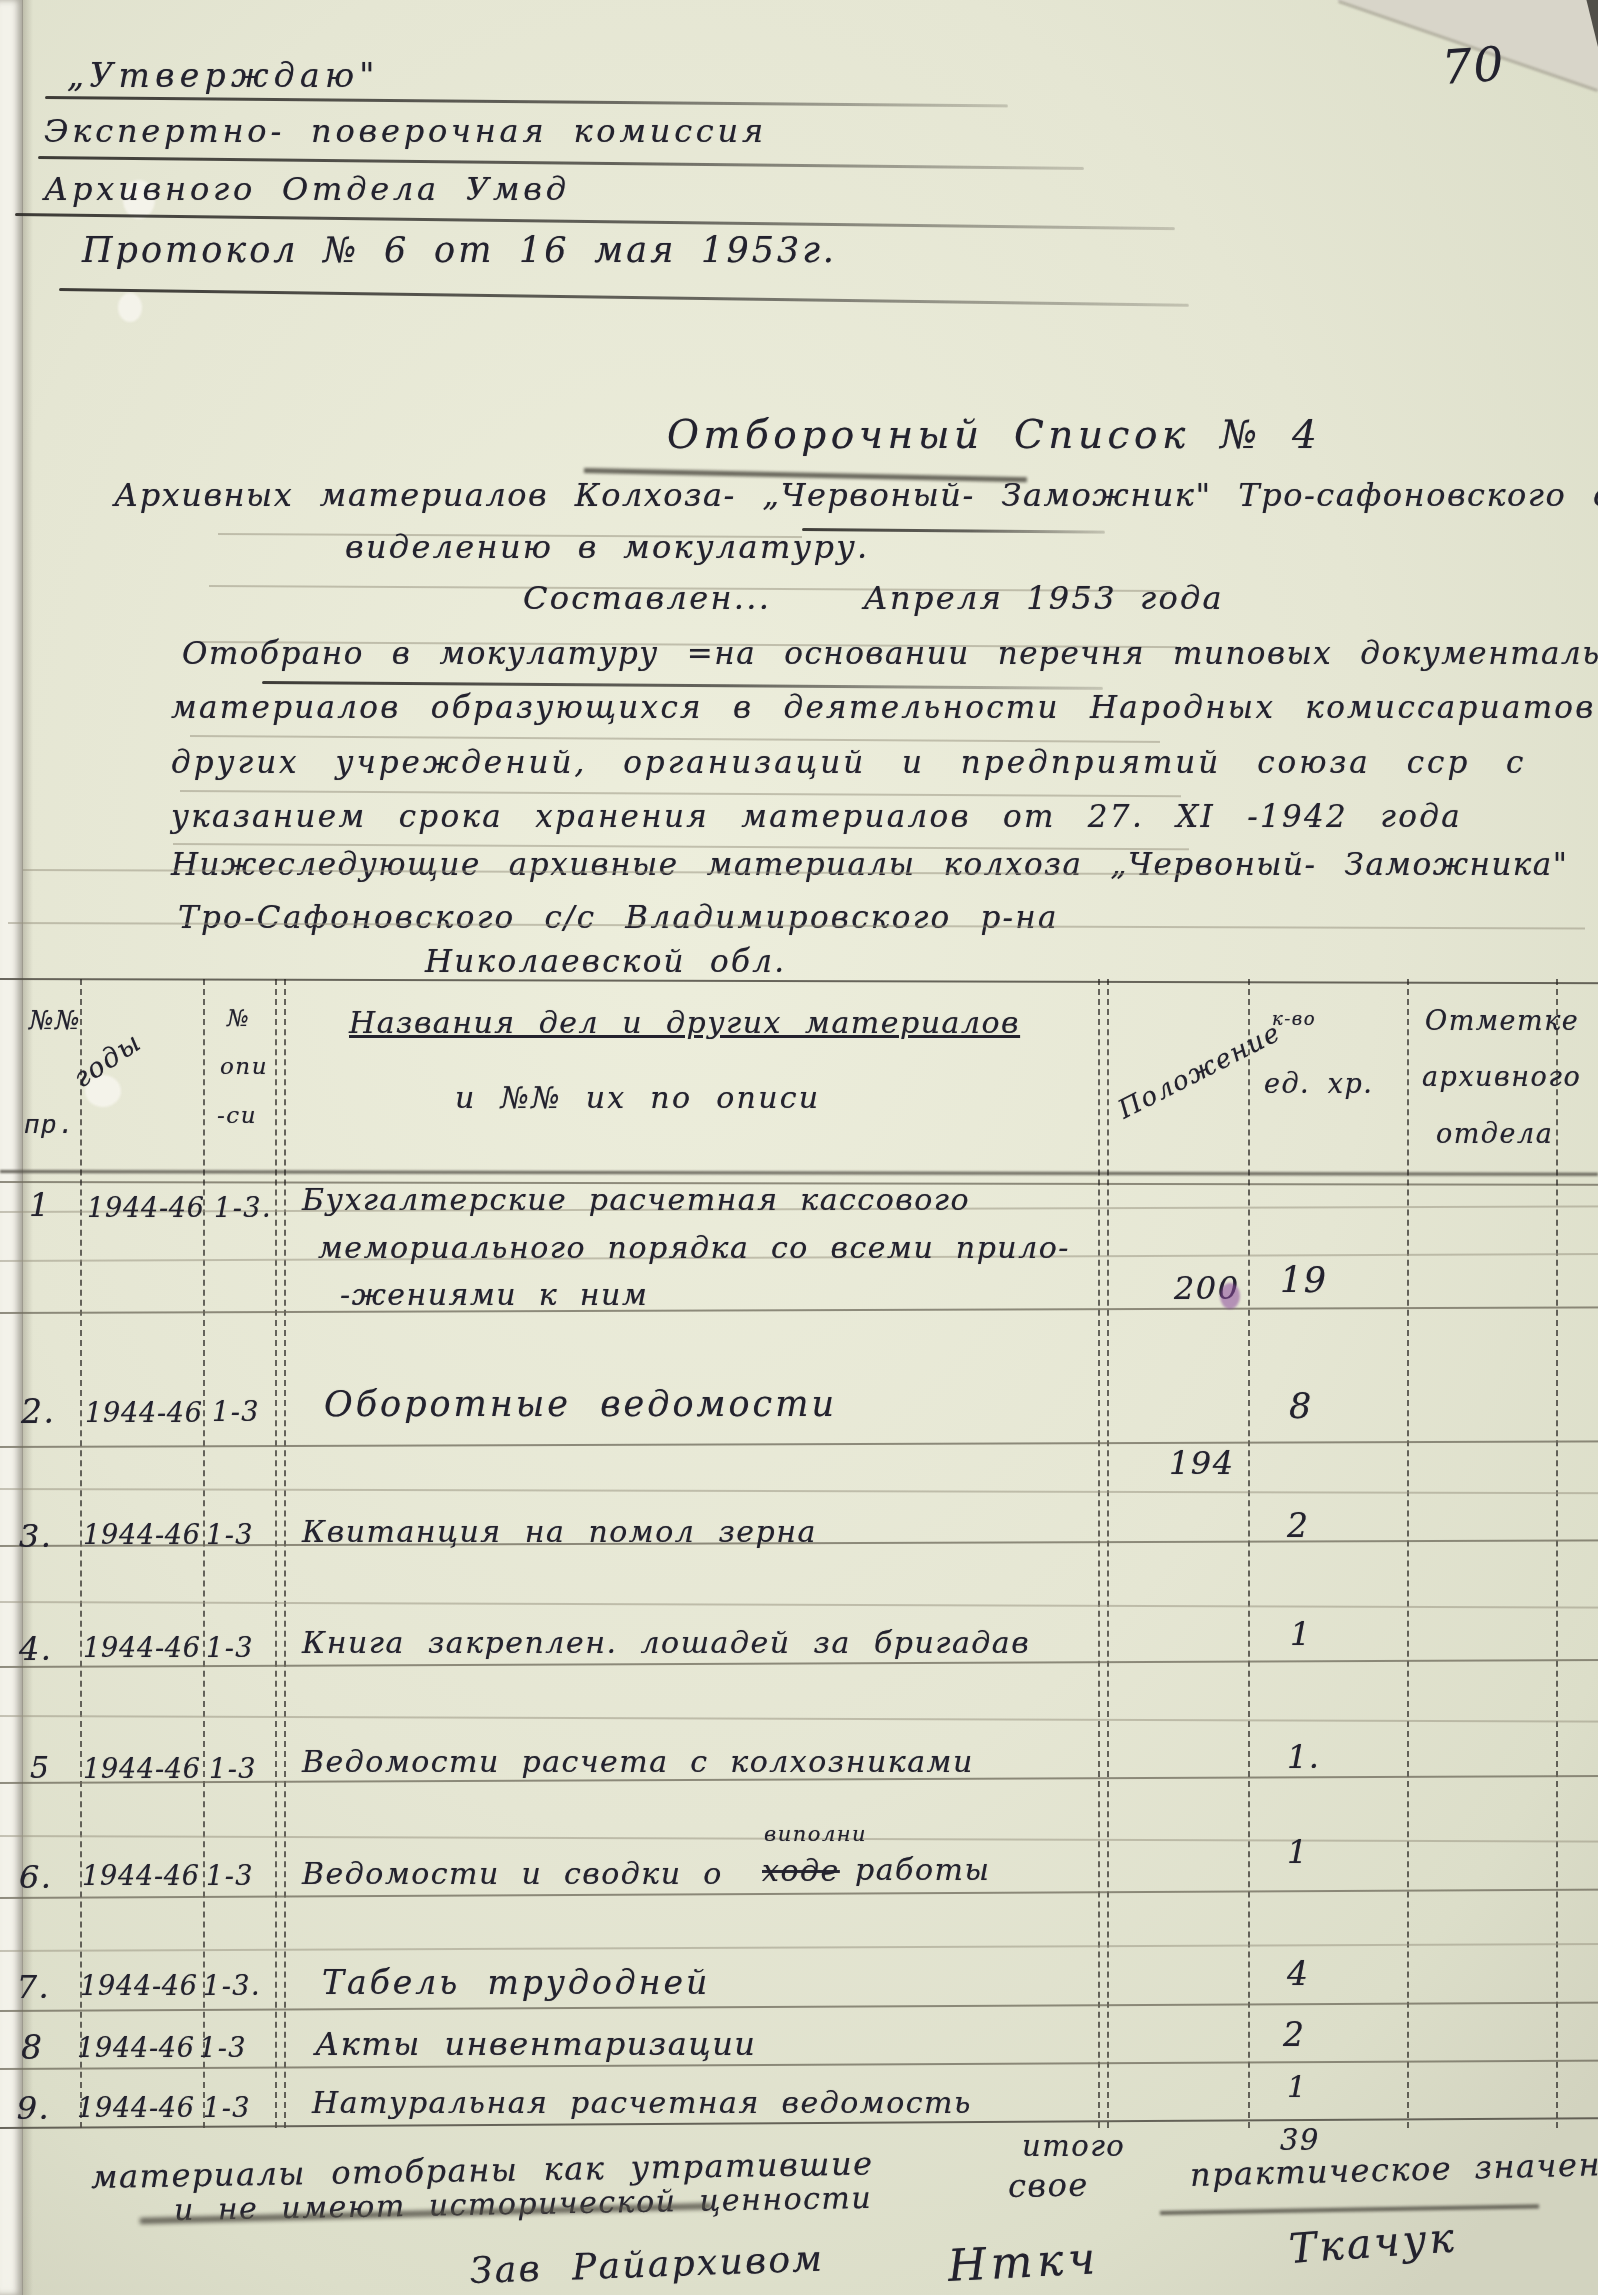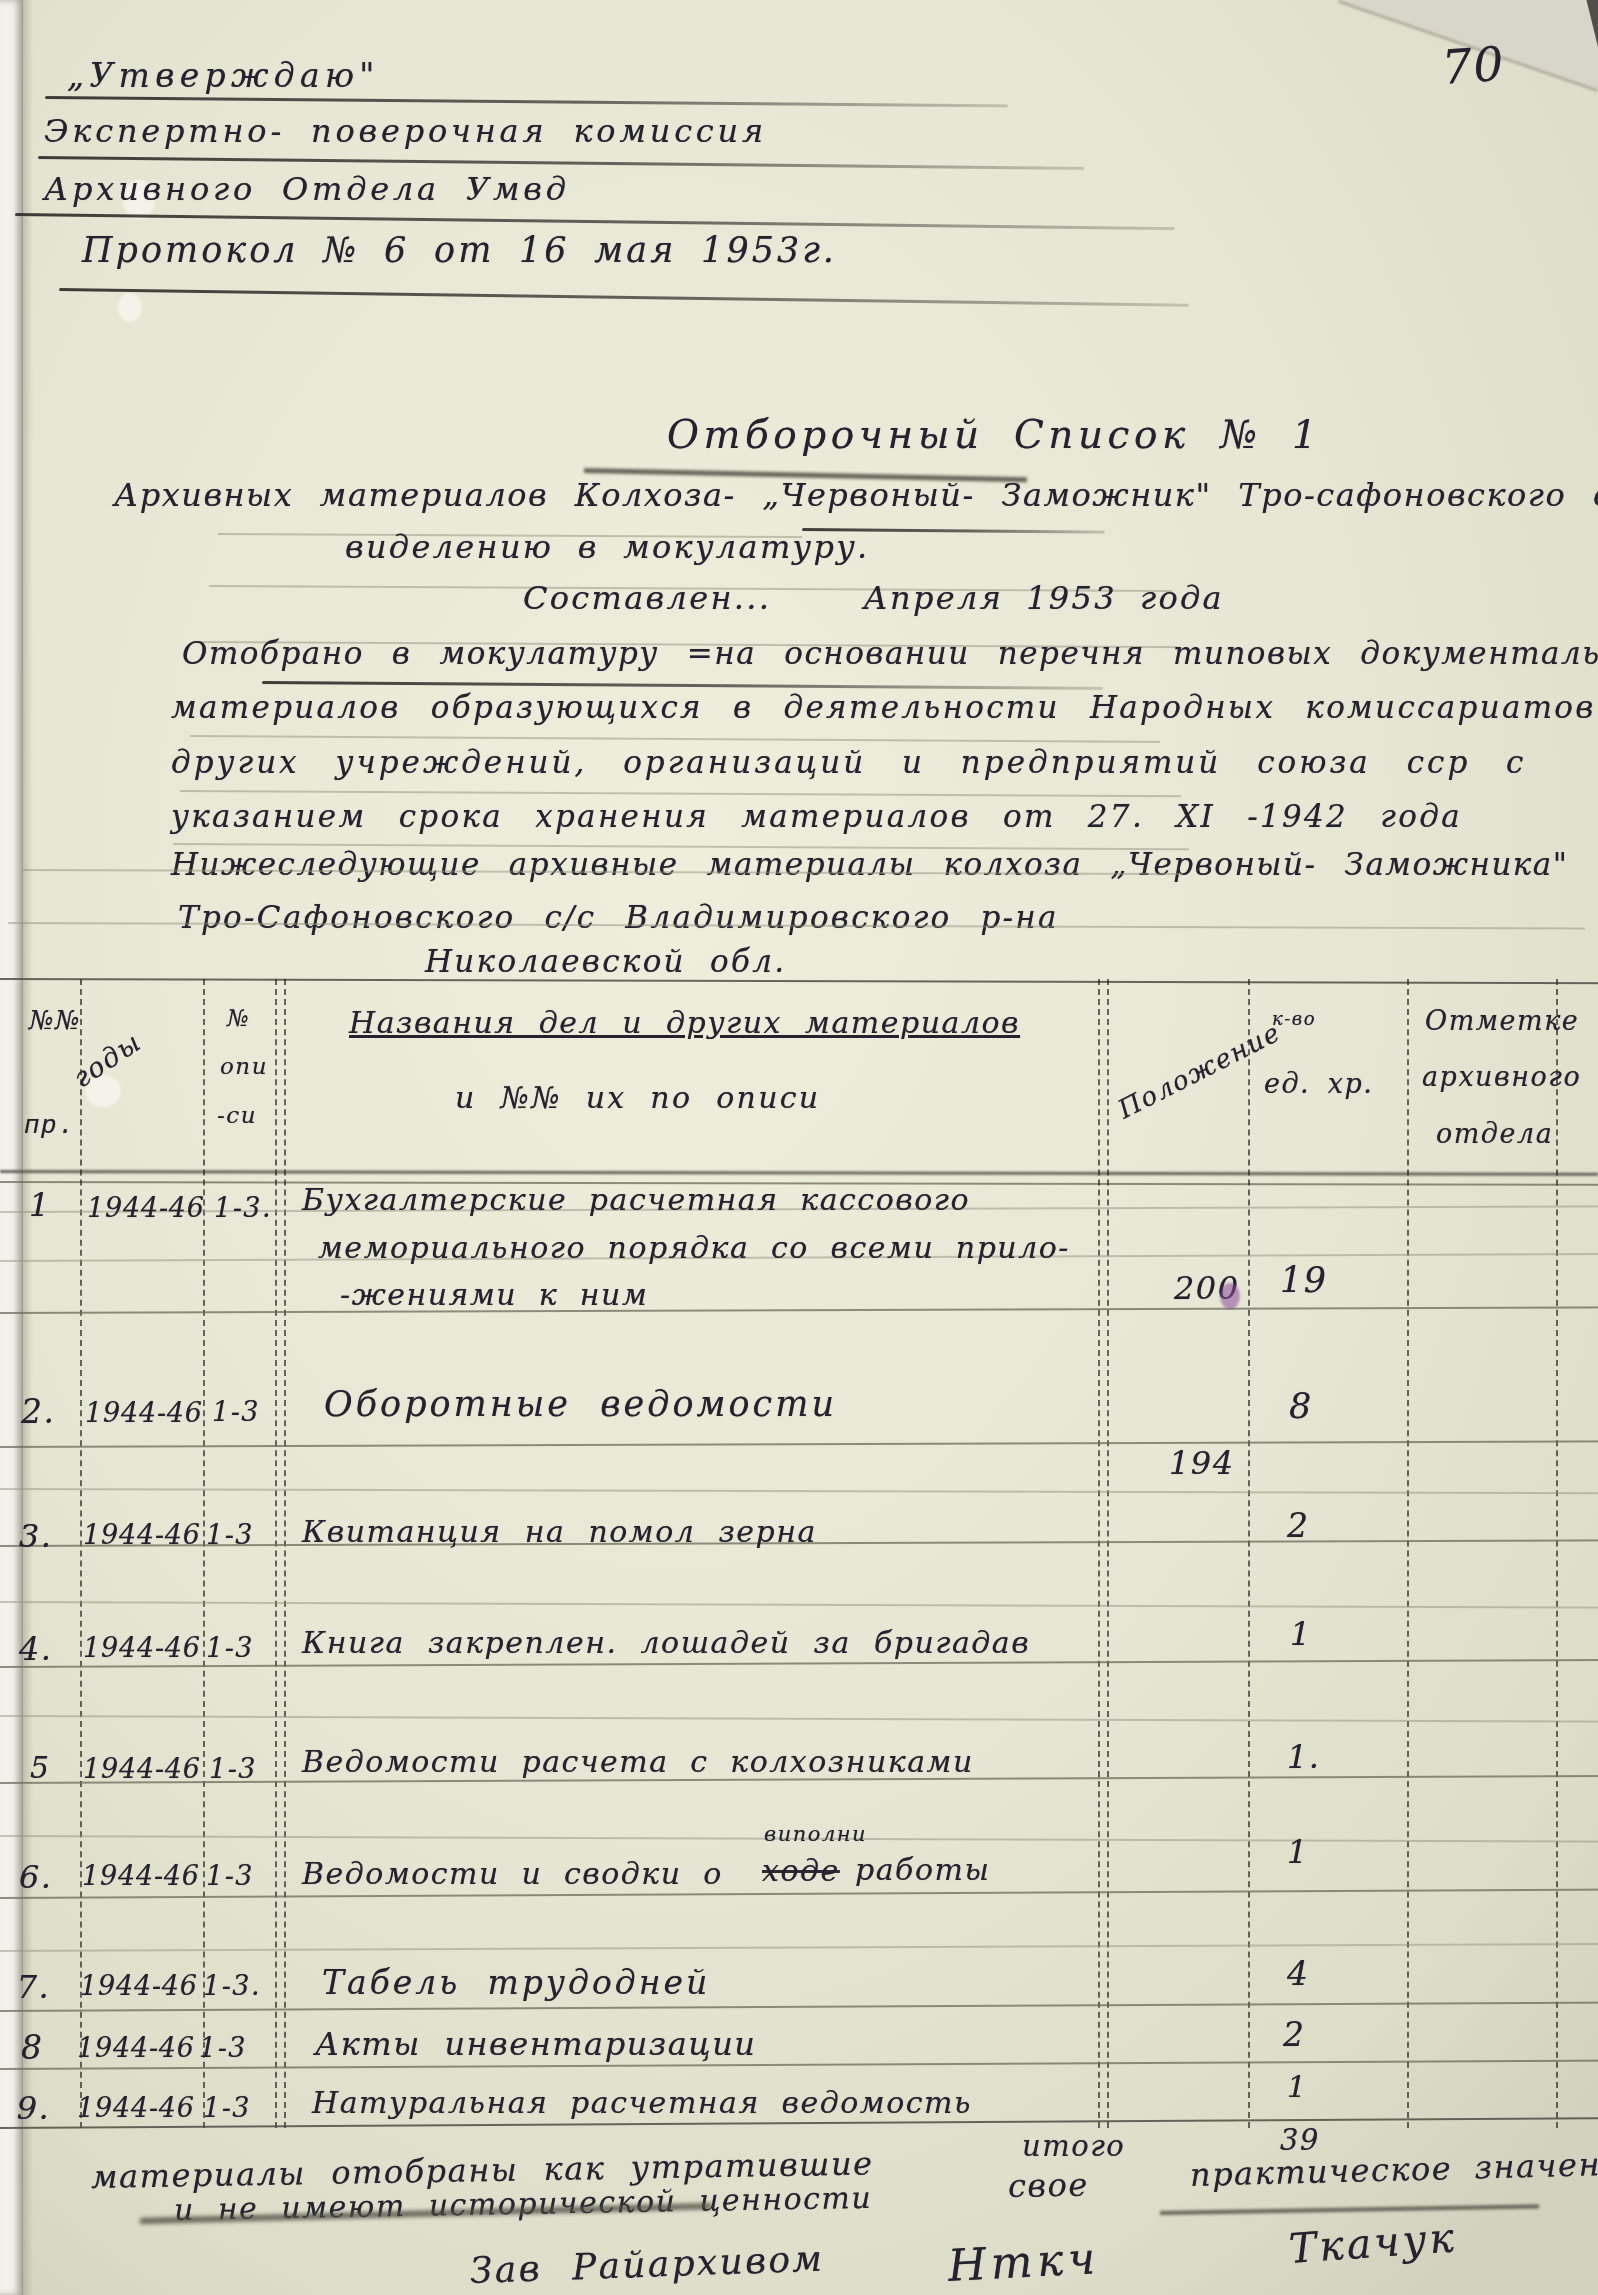--- a/index.html
+++ b/index.html
@@ -53,21 +53,21 @@
 
   <div class="hw" style="left:44px;top:115px;font-size:32px;letter-spacing:3.8px;word-spacing:12px;">Экспертно- поверочная комиссия</div>
   <div class="inkul" style="left:38px;top:156px;width:1046px;transform:rotate(.6deg);"></div>
 
   <div class="hw" style="left:44px;top:173px;font-size:32px;letter-spacing:3.8px;word-spacing:12px;">Архивного Отдела Умвд</div>
   <div class="inkul" style="left:15px;top:213px;width:1160px;transform:rotate(.7deg);"></div>
 
   <div class="hw" style="left:82px;top:233px;font-size:35px;letter-spacing:3px;word-spacing:10.6px;">Протокол № 6 от 16 мая 1953г.</div>
   <div class="inkul" style="left:59px;top:288px;width:1130px;transform:rotate(.8deg);"></div>
 
-  <div class="hw" style="left:667px;top:415px;font-size:39px;letter-spacing:4.5px;word-spacing:13.6px;">Отборочный Список № 1</div>
+  <div class="hw" style="left:667px;top:415px;font-size:39px;letter-spacing:4.5px;word-spacing:13.6px;">Отборочный Список № 4</div>
   <div class="hr s" style="left:584px;top:468px;width:443px;height:4.5px;filter:blur(1.5px);transform:rotate(1.2deg);"></div>
 
   <div class="hw" style="left:114px;top:479px;font-size:32px;letter-spacing:1.5px;word-spacing:15px;">Архивных материалов Колхоза- „Червоный- Заможник" Тро-сафоновского с/с</div>
   <div class="hr" style="left:218px;top:533px;width:584px;transform:rotate(.3deg);"></div>
   <div class="inkul" style="left:802px;top:528px;width:303px;transform:rotate(.5deg);"></div>
 
   <div class="hw" style="left:345px;top:531px;font-size:32px;letter-spacing:2.3px;word-spacing:12px;">виделению в мокулатуру.</div>
   <div class="hr" style="left:209px;top:585px;width:963px;transform:rotate(.3deg);"></div>
 
   <div class="hw" style="left:523px;top:582px;font-size:32px;letter-spacing:2.3px;word-spacing:10.6px;white-space:pre;">Составлен...    Апреля 1953 года</div>

